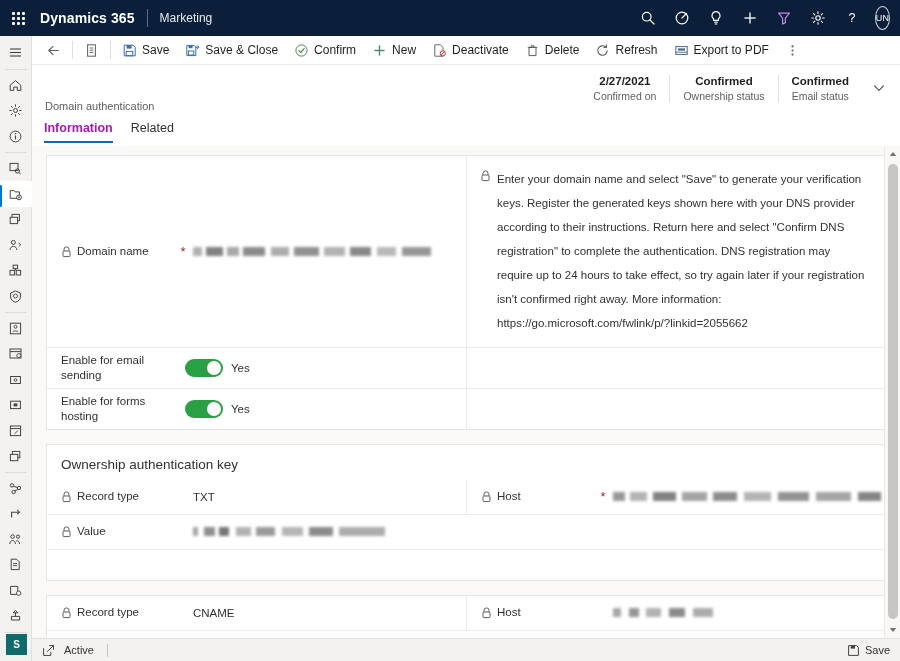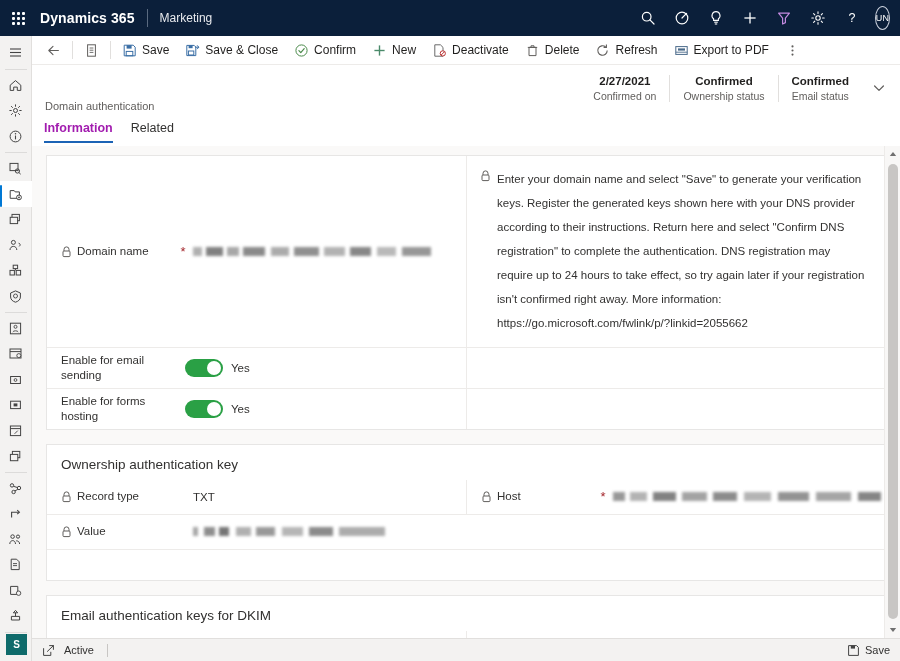--- a/index.html
+++ b/index.html
@@ -708,21 +708,20 @@
             <span class="blur blur-b" style="width:192px"></span>
           </span>
         </div>
       </div>
       <div class="row">
         <div class="cell full" style="min-height:30px"></div>
       </div>
     </div>
 
     <div class="card">
-      <div class="card-title">Email authentication keys for DKIM</div>
 
       <div class="row">
         <div class="cell half">
           <div class="lbl">
             <svg width="11" height="12" viewBox="0 0 11 12">
                 <path d="M3 5V3.4a2.5 2.5 0 0 1 5 0V5" fill="none" stroke="#605e5c" stroke-width="1"></path>
                 <rect x="2" y="5" width="7" height="5.6" rx="1" fill="none" stroke="#605e5c" stroke-width="1"></rect>
               </svg>
             <span class="lbl-txt">Record type</span>
           </div>

